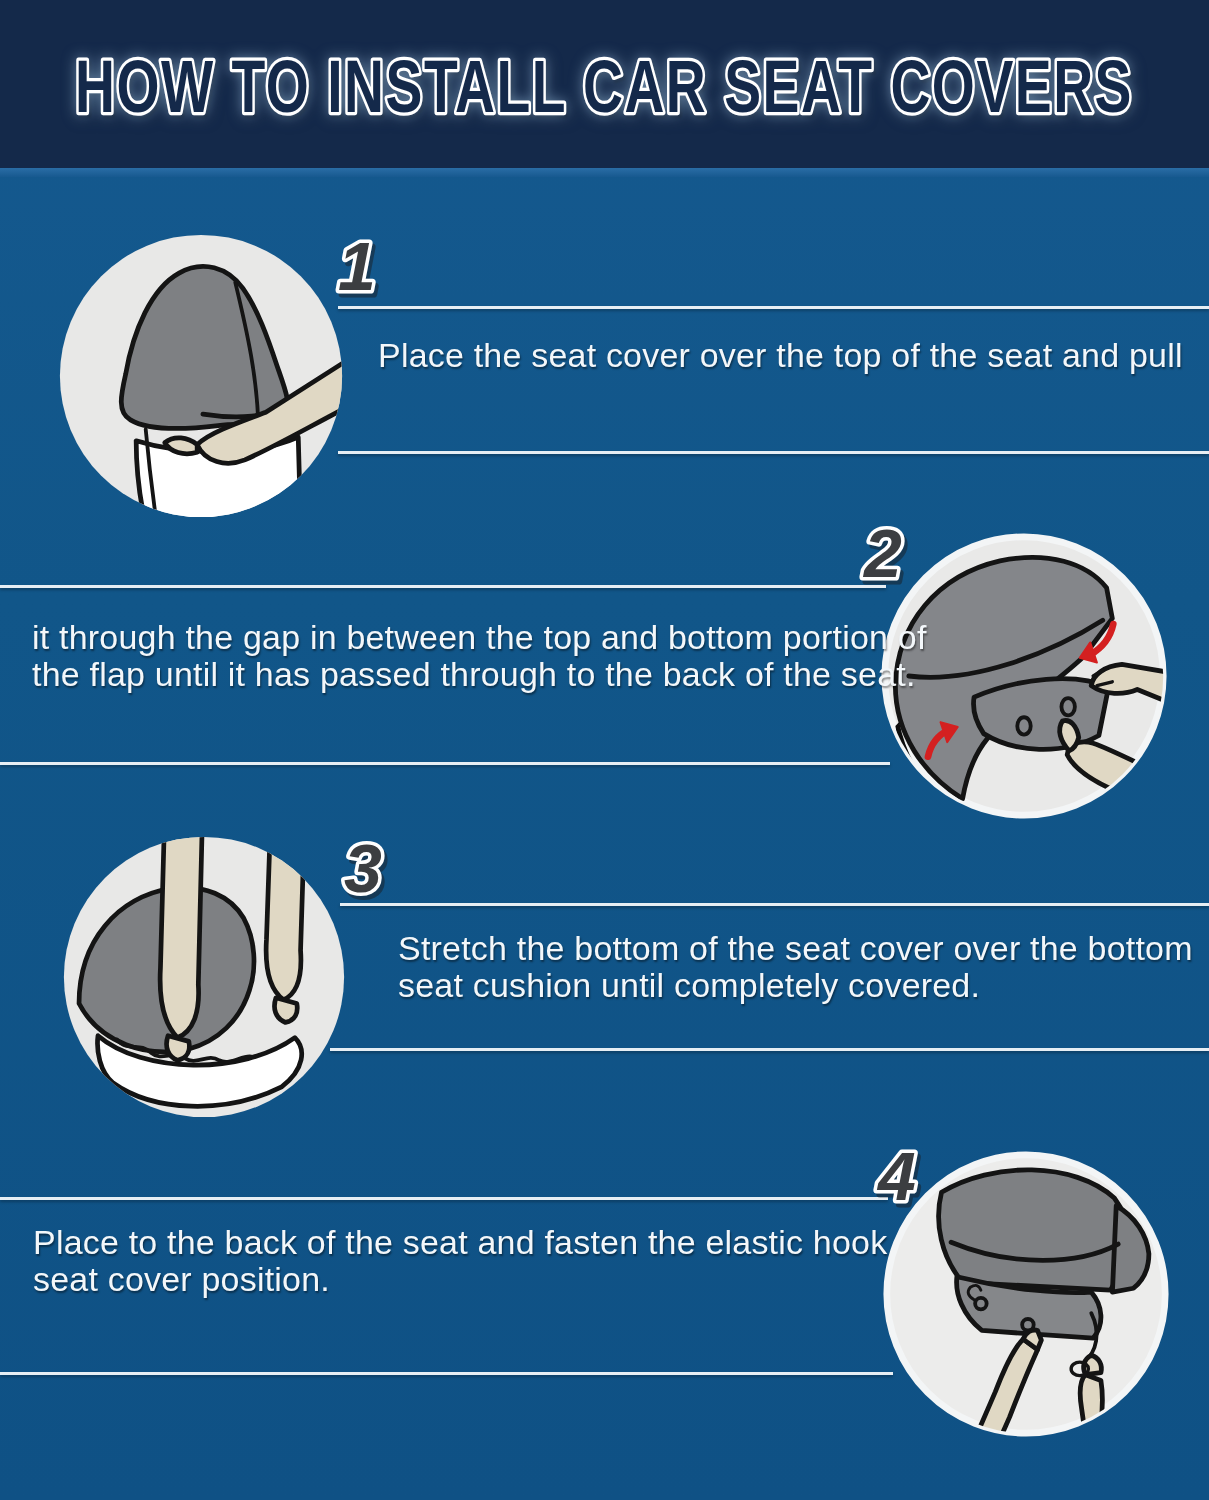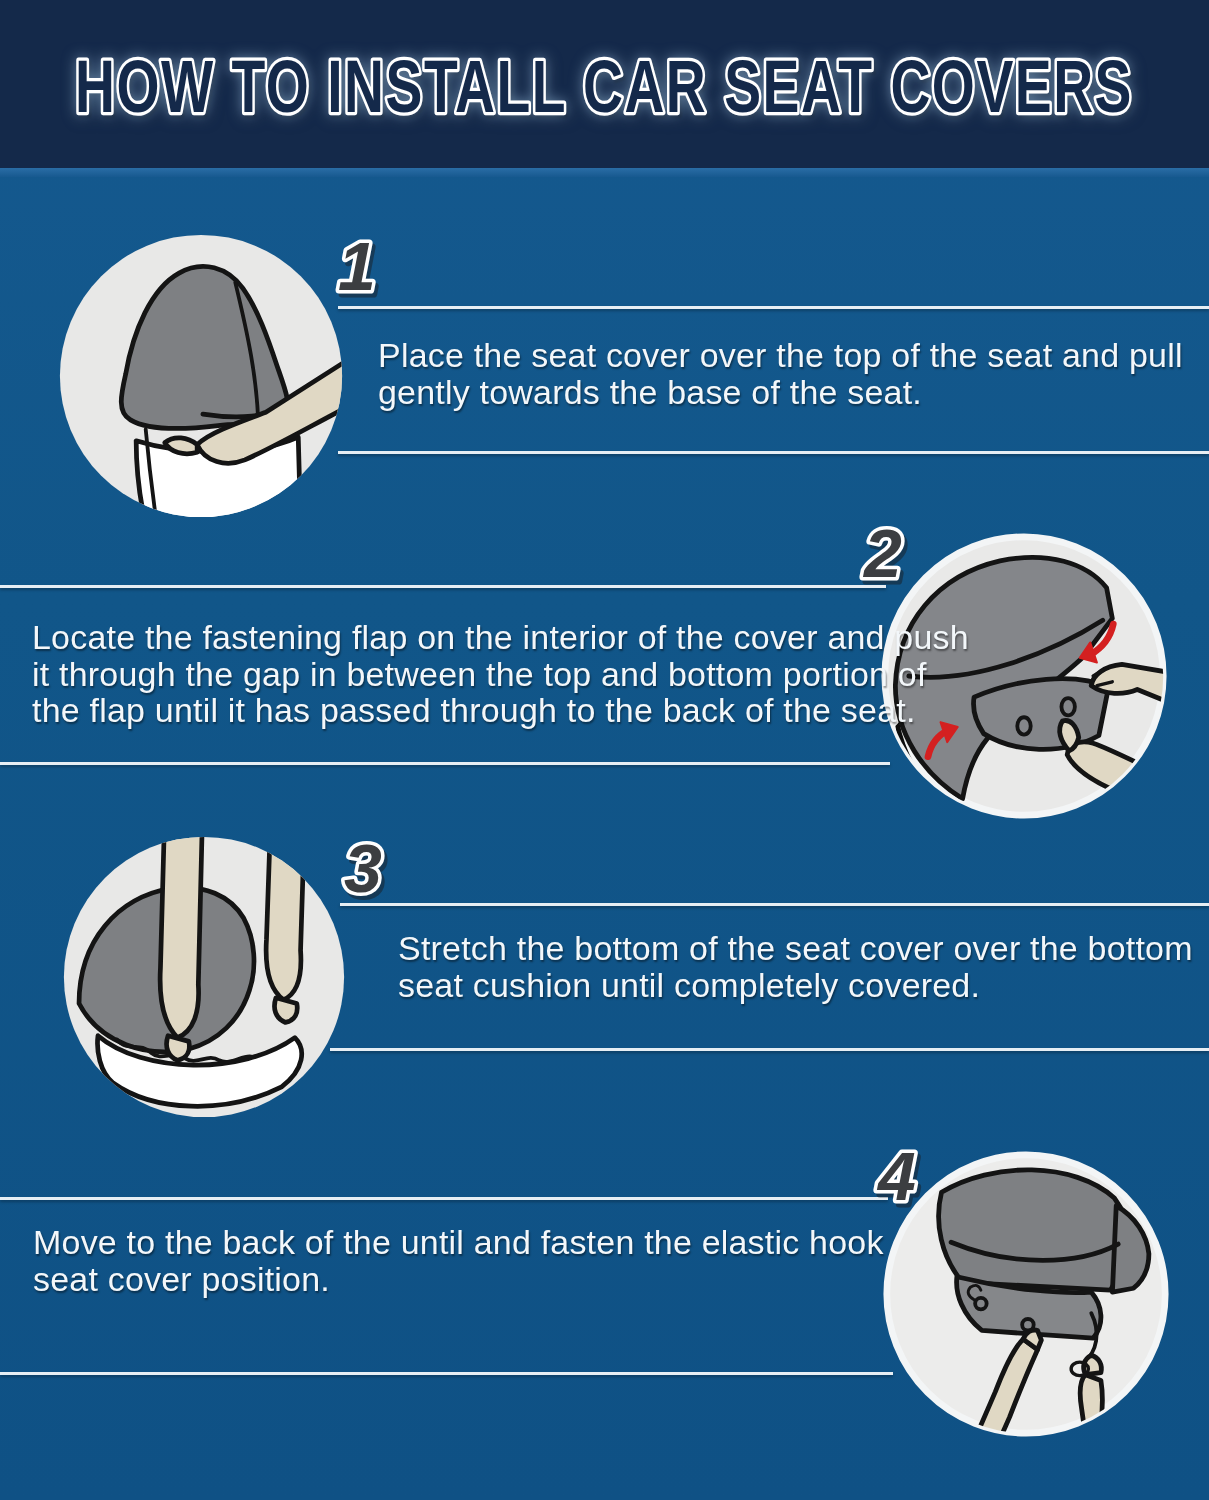--- a/index.html
+++ b/index.html
@@ -64,21 +64,20 @@
       <path d="M152,190 C190,196 222,192 238,183" fill="none"></path>
       <path d="M186,52 C200,110 208,150 210,196" fill="none" stroke-width="4"></path>
       <path d="M92,206 C96,250 102,295 106,322" fill="none" stroke-width="4"></path>
       <path d="M312,128 L218,188 C186,200 158,210 146,222 C154,240 176,246 196,238 C224,226 262,204 312,178 Z" fill="#e0d8c4"></path>
       <path d="M146,222 C136,214 122,212 112,220 C118,230 132,234 146,230 Z" fill="#e0d8c4"></path>
     </g>
   </svg>
 
   <div class="step-text" style="top:337px;left:378px;">
     <div>Place the seat cover over the top of the seat and pull</div>
-    <div>gently towards the base of the seat.</div>
   </div>
 
   <svg class="numeral" style="top:505px;left:838px;" width="90" height="100">
     <text x="45" y="72" text-anchor="middle">2</text>
   </svg>
 
   <svg class="illus" style="top:532px;left:880px;" width="288" height="288" viewBox="0 0 300 300">
     <defs>
         <clipPath id="clip2">
           <circle cx="150" cy="150" r="145"></circle>
@@ -99,21 +98,20 @@
       <g stroke="#d42020" fill="#d42020">
         <path d="M243,96 C240,110 231,121 219,128" fill="none" stroke-width="7"></path>
         <path d="M226,136 L208,131 L219,115 Z" stroke-width="2"></path>
         <path d="M50,234 C53,221 61,211 72,206" fill="none" stroke-width="7"></path>
         <path d="M63,198 L81,203 L70,219 Z" stroke-width="2"></path>
       </g>
     </g>
   </svg>
 
   <div class="step-text" style="top:619px;left:32px;">
-    <div>Locate the fastening flap on the interior of the cover and push</div>
     <div>it through the gap in between the top and bottom portion of</div>
     <div>the flap until it has passed through to the back of the seat.</div>
   </div>
 
   <svg class="numeral" style="top:820px;left:318px;" width="90" height="100">
     <text x="45" y="72" text-anchor="middle">3</text>
   </svg>
 
   <svg class="illus" style="top:835px;left:62px;" width="284" height="284" viewBox="0 0 300 300">
     <defs>
@@ -160,17 +158,17 @@
       <path d="M218,170 C228,190 224,210 210,222" fill="none" stroke-width="4"></path>
       <path d="M92,312 L118,252 C128,226 138,206 147,197 L162,208 C153,228 143,252 133,278 L118,312 Z" fill="#e0d8c4"></path>
       <path d="M147,197 C150,190 156,186 162,188 L166,198 L162,208 Z" fill="#e0d8c4"></path>
       <path d="M214,312 L208,270 C205,252 206,240 212,234 L228,240 C230,252 230,268 228,284 L224,312 Z" fill="#e0d8c4"></path>
       <path d="M212,234 C208,226 210,218 218,214 C226,216 230,224 228,232 Z" fill="#e0d8c4"></path>
       <ellipse cx="206" cy="228" rx="9" ry="7" fill="none" stroke-width="3.5"></ellipse>
     </g>
   </svg>
 
   <div class="step-text" style="top:1224px;left:33px;">
-    <div>Move to the back of the until and fasten the elastic hook</div>
+    <div>Place to the back of the seat and fasten the elastic hook</div>
     <div>seat cover position.</div>
   </div>
 
 </div>
 
 </body></html>

